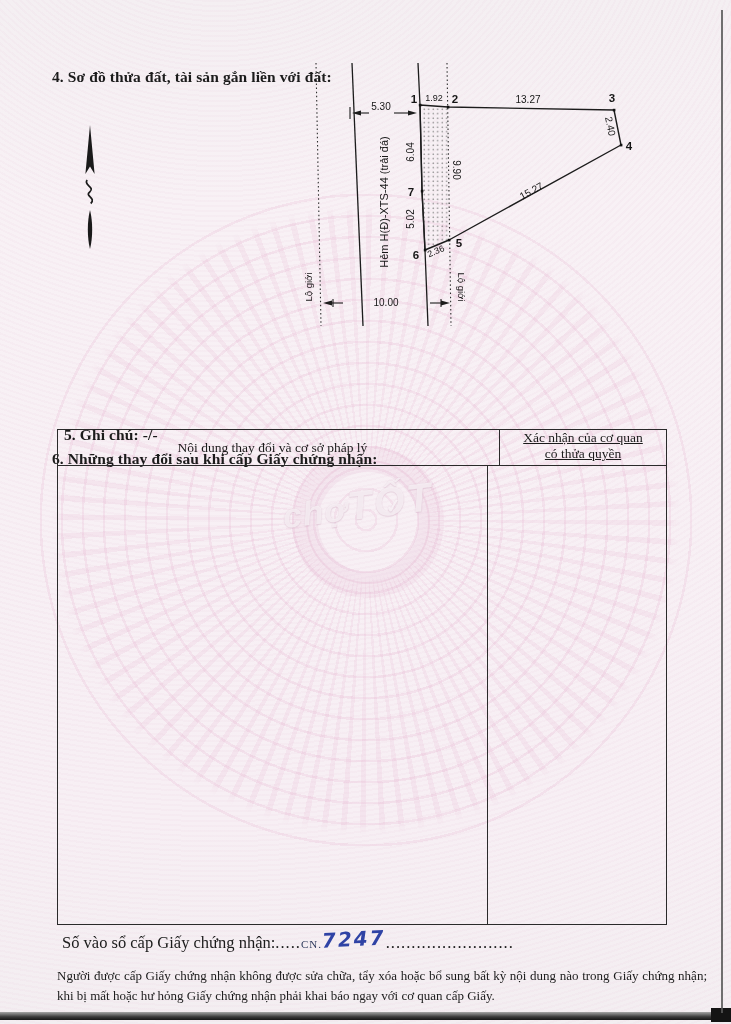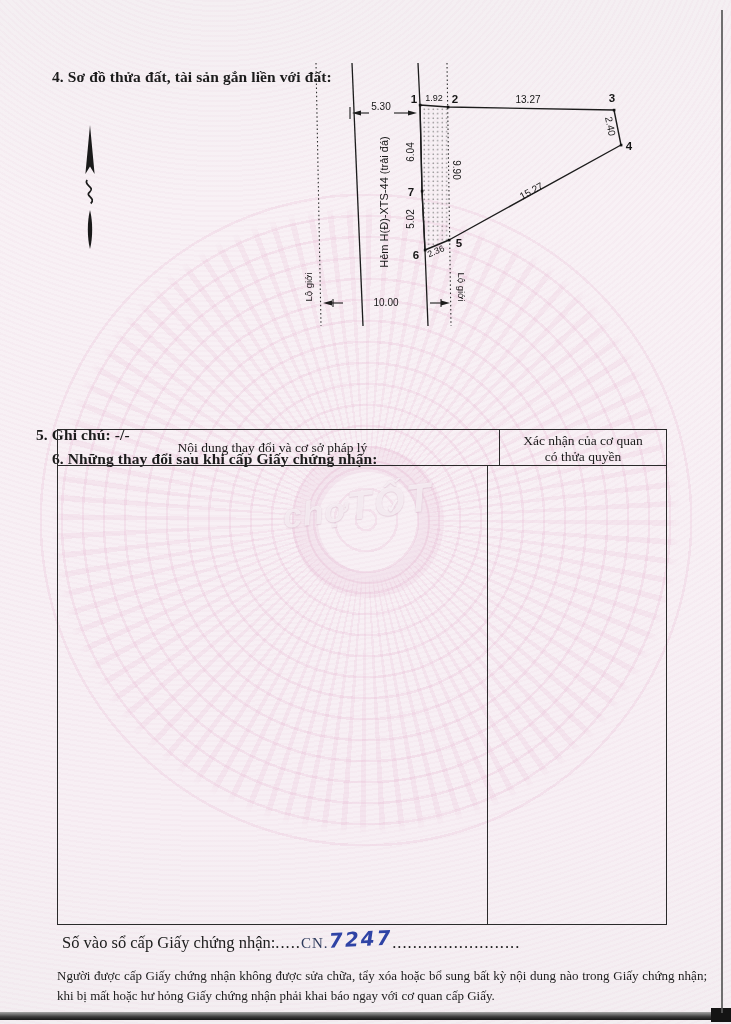--- a/index.html
+++ b/index.html
@@ -16,51 +16,51 @@
   .mandala-spokes{position:absolute;left:28px;top:182px;width:676px;height:676px;border-radius:50%;
     background:repeating-conic-gradient(rgba(224,165,198,.30) 0 1.1deg, rgba(255,255,255,0) 1.1deg 3.6deg);
     -webkit-mask-image:radial-gradient(circle, rgba(0,0,0,0) 0 55px, #000 70px 300px, rgba(0,0,0,0) 315px);
     mask-image:radial-gradient(circle, rgba(0,0,0,0) 0 55px, #000 70px 300px, rgba(0,0,0,0) 315px);
     opacity:.5;}
   .mandala-core{position:absolute;left:306px;top:460px;width:120px;height:120px;border-radius:50%;
     border:2px solid rgba(224,165,198,.35);box-shadow:0 0 0 14px rgba(224,165,198,.12), inset 0 0 0 10px rgba(224,165,198,.15);}
 
   .sec-title{position:absolute;font-weight:bold;font-size:15.5px;letter-spacing:.1px;margin-top:42px;}
   #sec4{left:52px;top:26px;}
-  #sec5{left:36px;top:384px;}
+  #sec5{left:64px;top:384px;}
   #sec6{left:52px;top:408px;text-align:center;}
 
   svg text{font-family:"Liberation Sans",sans-serif;fill:#161616;}
   .mlab{font-size:10px;}
   .mlab-s{font-size:9px;}
   .vlab{font-size:11.5px;font-weight:bold;}
   .strlab{font-size:11px;}
   .lglab{font-size:9.5px;}
 
   
   .chg-table{position:absolute;left:57px;top:429px;width:610px;height:496px;border:1.6px solid #2a2a2a;box-sizing:border-box;display:flex;flex-direction:column;}
   .tr{display:flex;flex:0 0 auto;}
   .tr.head{height:35px;border-bottom:1.4px solid #2a2a2a;gap:12px;}
   .tr.body{flex:1 1 auto;}
   .td1{width:429px;display:flex;align-items:center;justify-content:center;box-sizing:border-box;}
-  .td2{flex:1;border-left:1.4px solid #2a2a2a;display:flex;flex-direction:column;align-items:center;justify-content:flex-end;box-sizing:border-box;line-height:1.18;}
+  .td2{flex:1;border-left:1.4px solid #2a2a2a;display:flex;flex-direction:column;align-items:center;justify-content:flex-start;box-sizing:border-box;line-height:1.18;text-decoration:underline;}
   .th-text{font-size:13.5px;}
 
   
   .watermark{position:absolute;left:282px;top:483px;transform:rotate(-7deg);font-family:"Liberation Sans",sans-serif;
     font-style:italic;font-weight:bold;white-space:nowrap;
     color:rgba(255,255,255,.68);text-shadow:0 0 1px rgba(206,168,192,.55),0 1px 1px rgba(206,168,192,.35);}
   .wm-lower{font-size:34px;letter-spacing:1px;}
   .wm-caps{font-size:40px;letter-spacing:2px;}
   .wm-check{position:absolute;left:103px;top:16px;font-size:19px;font-style:normal;color:rgba(255,255,255,.75);}
 
   
   .registry{position:absolute;left:62px;top:929px;font-size:16.5px;white-space:nowrap;}
   .reg-dots{letter-spacing:1px;}
-  .reg-prefix{color:#2e3a5c;font-size:15px;letter-spacing:1px;}
+  .reg-prefix{color:#2e3a5c;font-size:11px;letter-spacing:1px;}
   .reg-number{display:inline-block;color:#2f43a5;font-family:"DejaVu Sans",sans-serif;font-style:italic;font-weight:bold;
     font-size:20px;transform:rotate(-3deg) translateY(-2px);letter-spacing:2px;}
 
   .notice{position:absolute;left:57px;top:966px;width:650px;font-size:13px;line-height:1.5;text-align:justify;}
 
   .bottom-bar{position:absolute;left:0;top:1012px;width:731px;height:8px;
     background:linear-gradient(180deg,#a5a5a5,#3a3a3a 60%,#161616);}
   .bottom-nub{position:absolute;right:0;top:1008px;width:20px;height:14px;background:#141414;}
   .page-edge{position:absolute;left:721px;top:10px;width:2px;height:1003px;background:#585858;opacity:.85;}
 </style>

